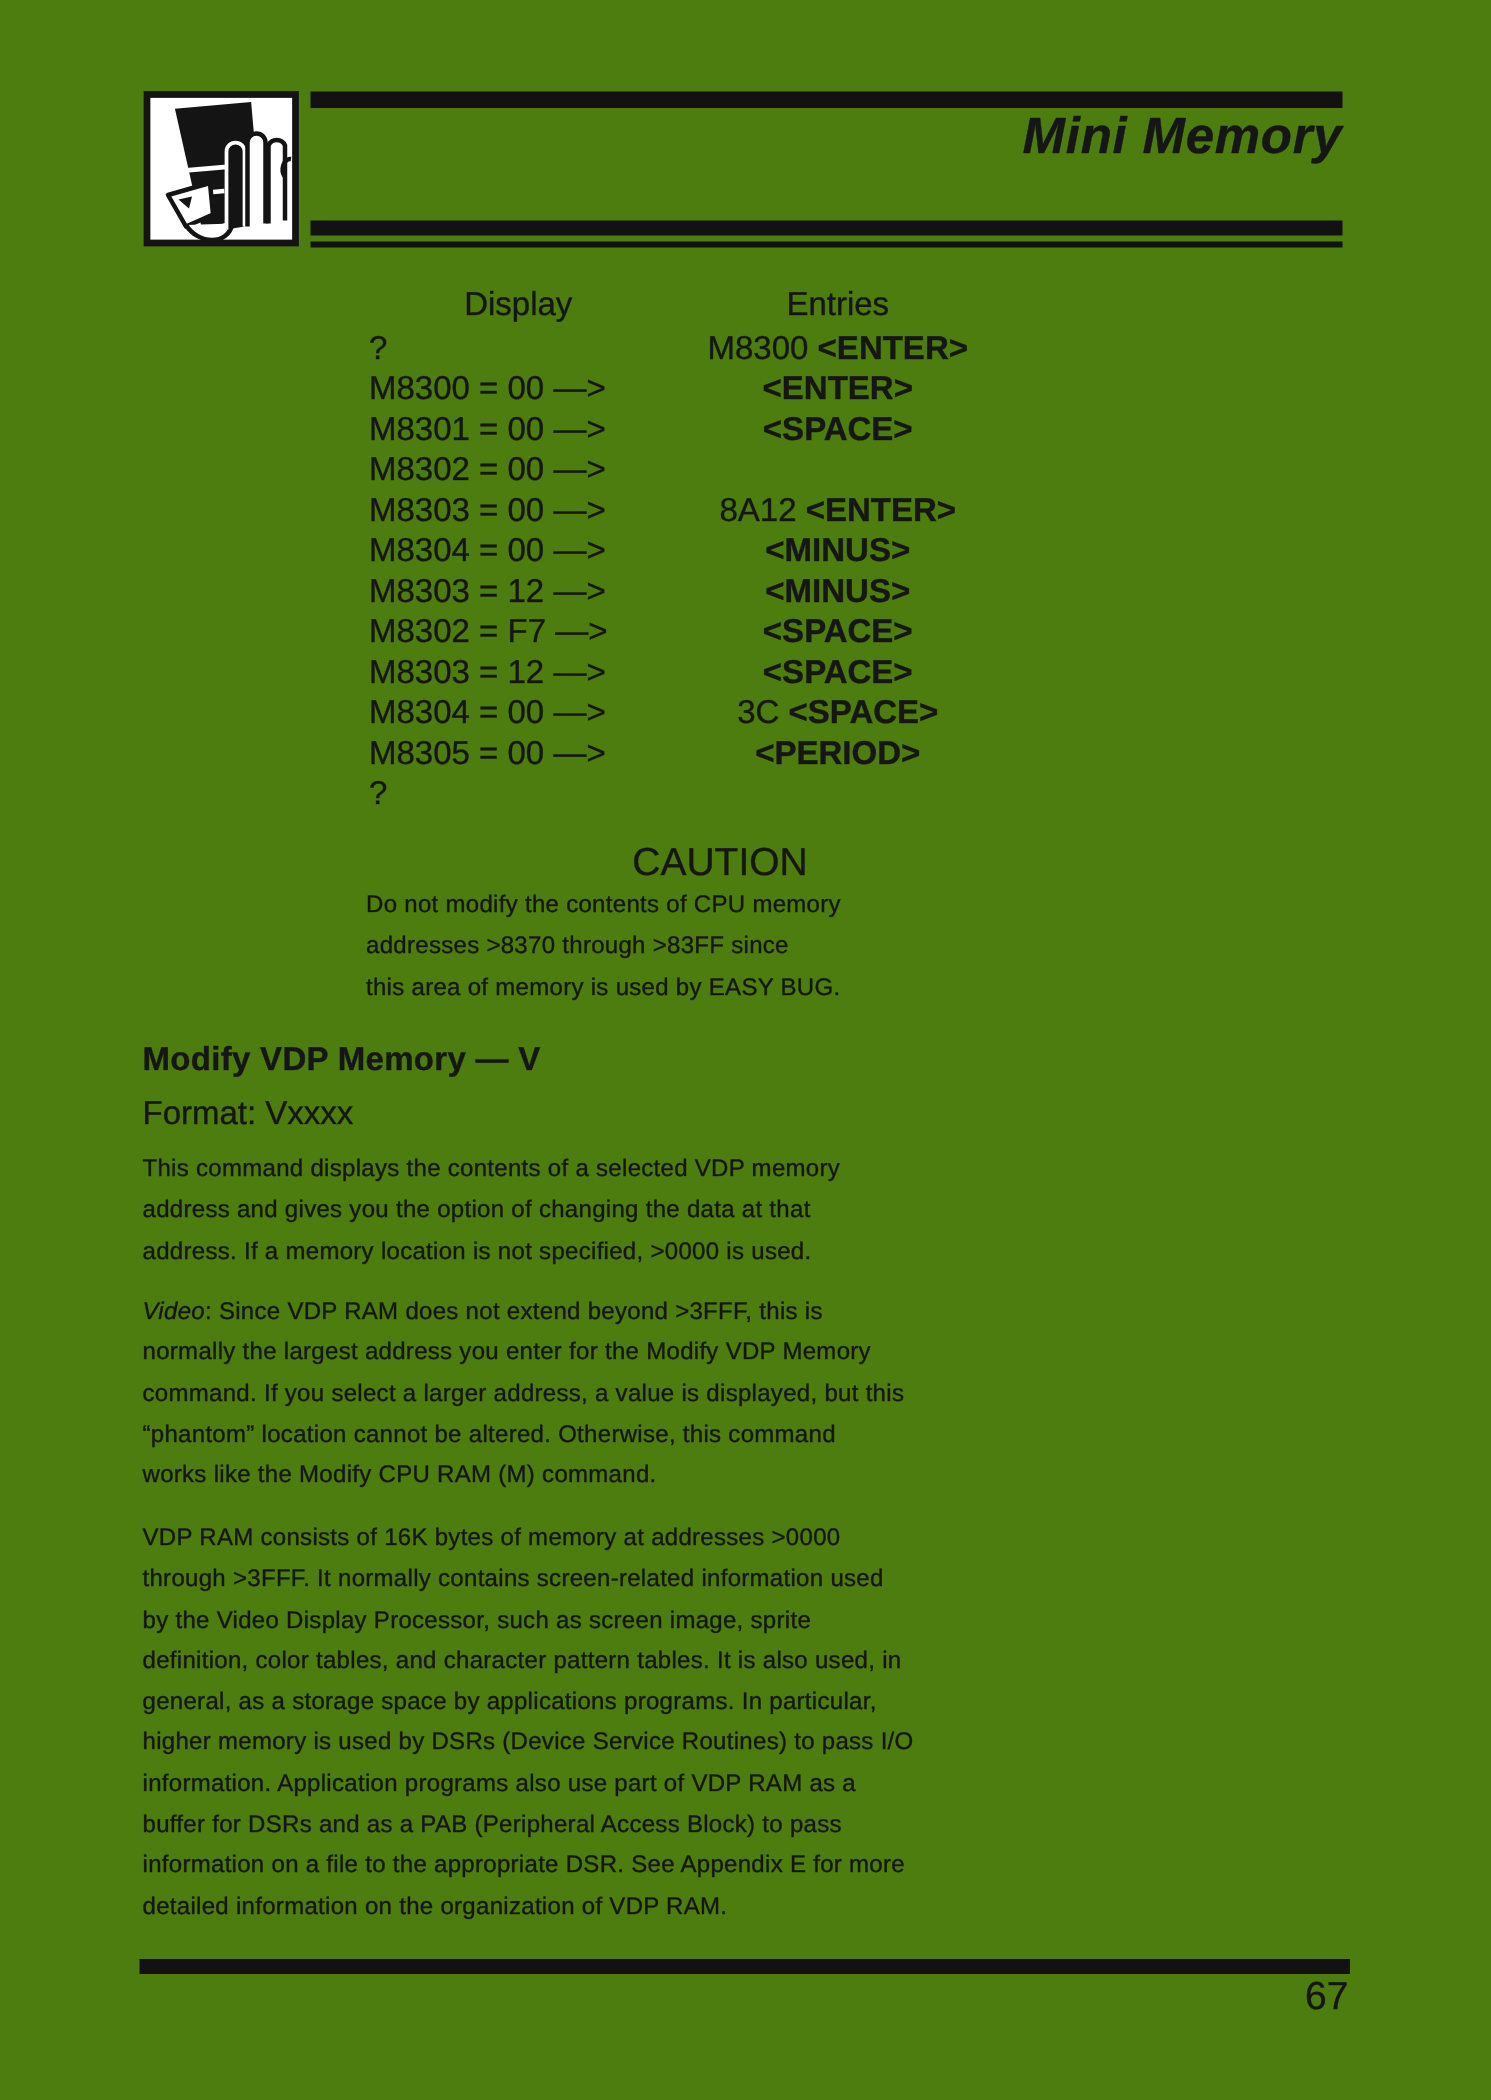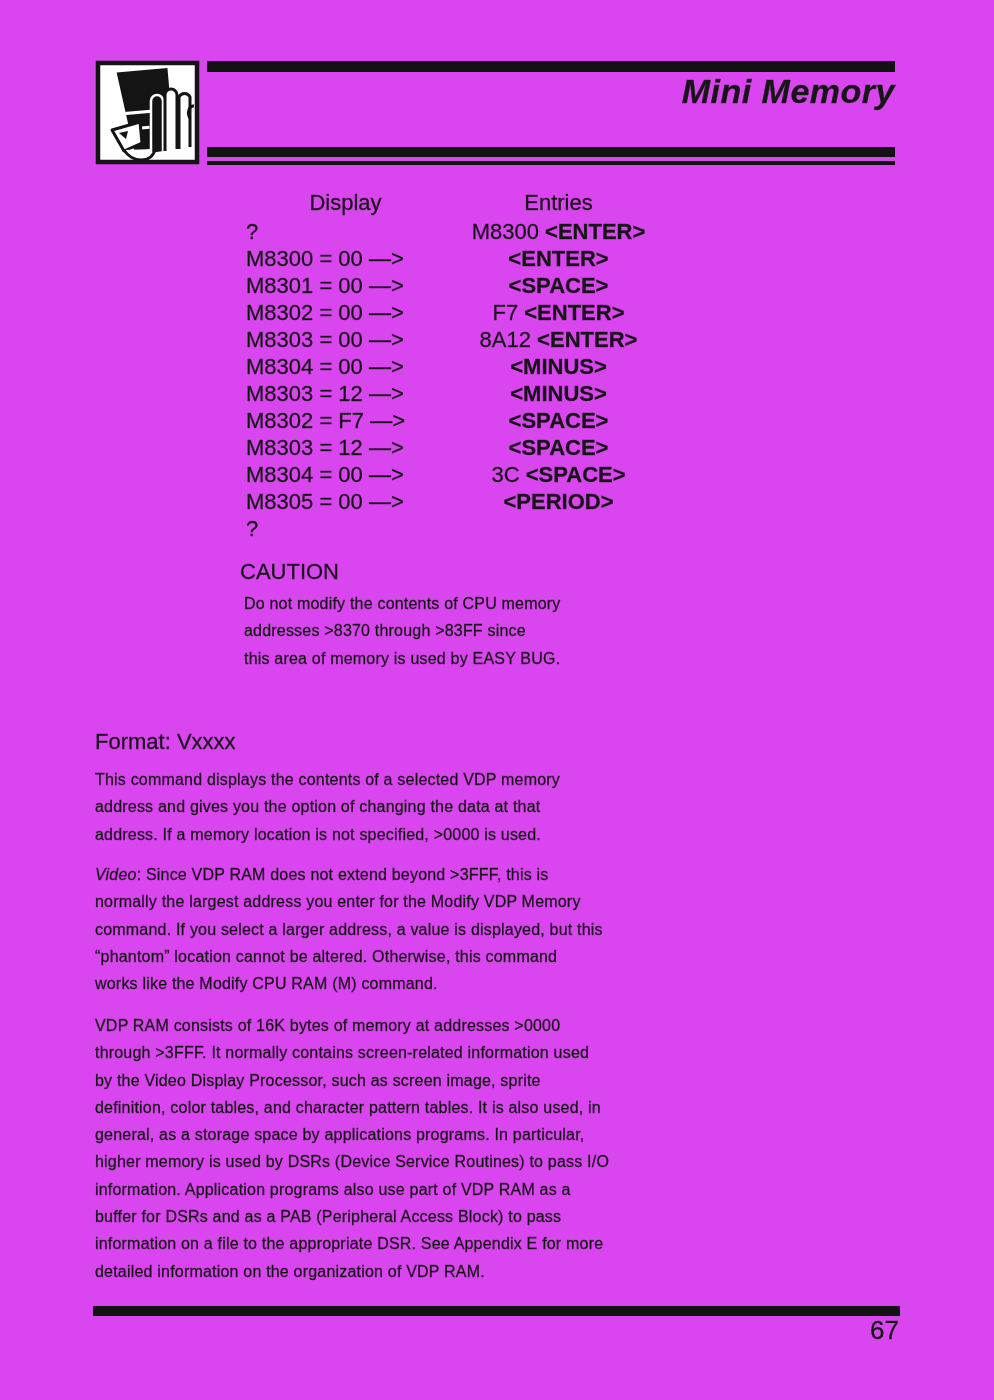--- a/index.html
+++ b/index.html
@@ -1,19 +1,19 @@
 <!DOCTYPE html>
 <html><head>
 <meta charset="utf-8">
 <style>
   html, body { margin: 0; padding: 0; background: #ffffff; }
   .page {
     position: relative;
     width: 994px; height: 1400px;
-    background: #d946ef;
+    background: #4d7c0f;
     color: #161616;
     font-family: "Liberation Sans", "DejaVu Sans", sans-serif;
     overflow: hidden;
     -webkit-text-stroke: 0.3px rgba(20,20,20,0.75);
   }
   .abs { position: absolute; }
 
   
   .logo-box { left: 95px; top: 60px; width: 105px; height: 106px; }
   .rule { background: #121212; }
@@ -31,21 +31,21 @@
   
   .ex-table { left: 240px; top: 190px; width: 432px; font-size: 22px; }
   .t-head { display: flex; height: 29px; }
   .t-head .c1, .t-head .c2 { text-align: center; }
   .t-row { display: flex; height: 27px; }
   .c1 { width: 205px; box-sizing: border-box; padding-left: 6px; text-align: left; white-space: pre; }
   .c2 { width: 227px; text-align: center; white-space: pre; }
   .c2 .key { font-weight: 700; }
 
   
-  .caution-head { left: 240px; top: 559px; width: 480px; text-align: left; font-size: 22px; }
+  .caution-head { left: 240px; top: 559px; width: 480px; text-align: center; font-size: 26px; }
   .caution-body { left: 244px; top: 590px; width: 560px; }
 
   
   .para { font-size: 16px; line-height: 27.3px; white-space: pre-line; letter-spacing: 0.2px; }
   .sec-head { left: 95px; top: 693px; font-size: 22px; font-weight: 700; letter-spacing: 0.2px; }
   .format-line { left: 95px; top: 729px; width: 810px; font-size: 22px; }
   .format-note { position: absolute; left: 297px; top: 0; }
   .p1   { left: 95px; top: 766px;  width: 840px; }
   .note { left: 95px; top: 861px;  width: 840px; }
   .p3   { left: 95px; top: 1012px; width: 840px; }
@@ -95,21 +95,20 @@
         <div class="t-row">
           <span class="c1">M8300 = 00 —&gt;</span>
           <span class="c2"><span></span><span class="key">&lt;ENTER&gt;</span></span>
         </div>
         <div class="t-row">
           <span class="c1">M8301 = 00 —&gt;</span>
           <span class="c2"><span></span><span class="key">&lt;SPACE&gt;</span></span>
         </div>
         <div class="t-row">
           <span class="c1">M8302 = 00 —&gt;</span>
-          <span class="c2"><span>F7 </span><span class="key">&lt;ENTER&gt;</span></span>
         </div>
         <div class="t-row">
           <span class="c1">M8303 = 00 —&gt;</span>
           <span class="c2"><span>8A12 </span><span class="key">&lt;ENTER&gt;</span></span>
         </div>
         <div class="t-row">
           <span class="c1">M8304 = 00 —&gt;</span>
           <span class="c2"><span></span><span class="key">&lt;MINUS&gt;</span></span>
         </div>
         <div class="t-row">
@@ -137,20 +136,21 @@
           <span class="c2"><span></span><span class="key"></span></span>
         </div>
       </div>
   </div>
 
   <div class="abs caution-head">CAUTION</div>
   <div class="abs para caution-body">Do not modify the contents of CPU memory
 addresses &gt;8370 through &gt;83FF since
 this area of memory is used by EASY BUG.</div>
 
+  <div class="abs sec-head">Modify VDP Memory — V</div>
   <div class="abs format-line">
     <span>Format: Vxxxx</span>
   </div>
 
   <div class="abs para p1">This command displays the contents of a selected VDP memory
 address and gives you the option of changing the data at that
 address. If a memory location is not specified, &gt;0000 is used.</div>
 
   <div class="abs para note"><span class="it">Video</span><span>: Since VDP RAM does not extend beyond &gt;3FFF, this is
 normally the largest address you enter for the Modify VDP Memory

